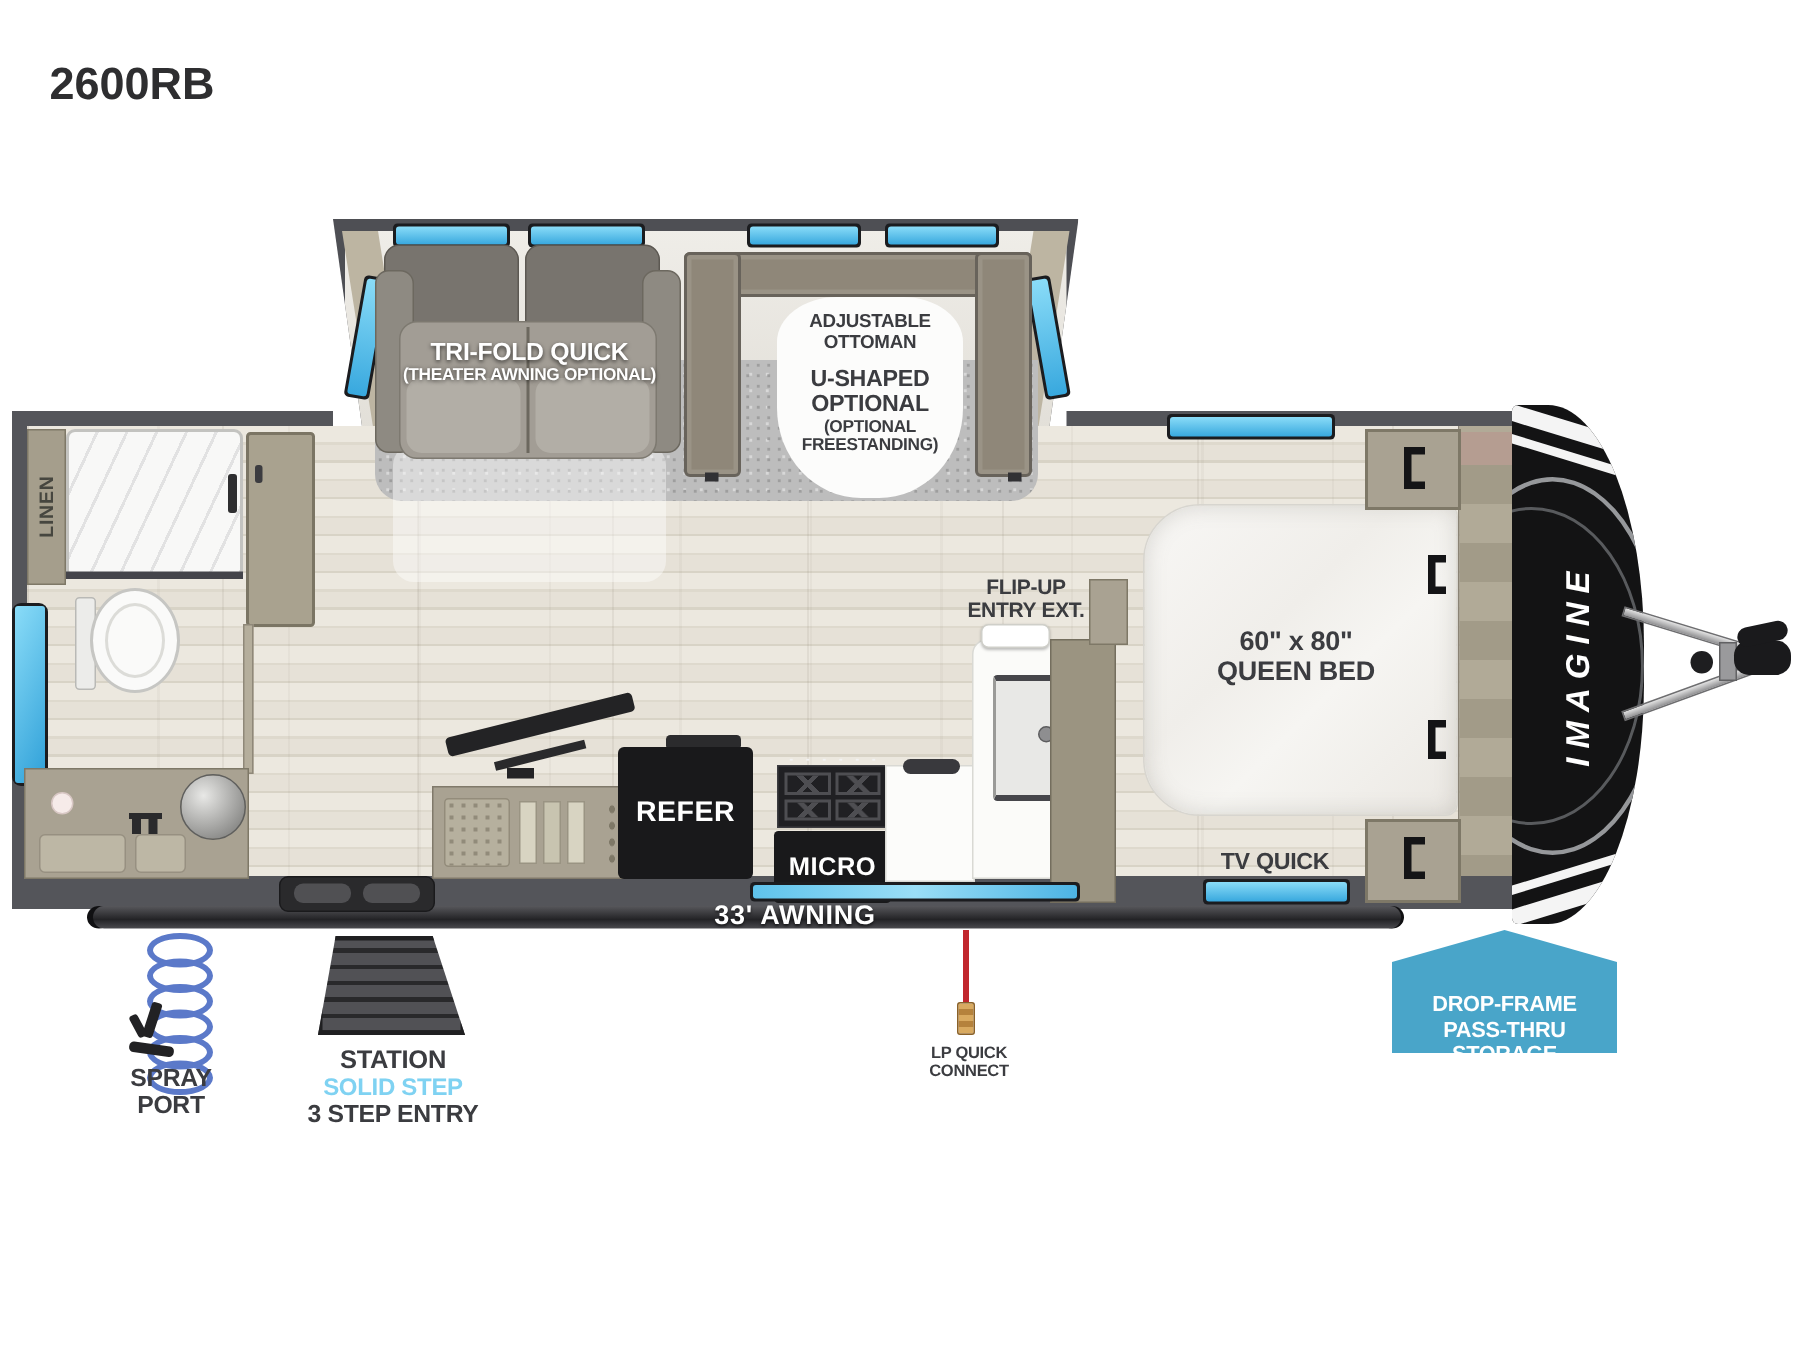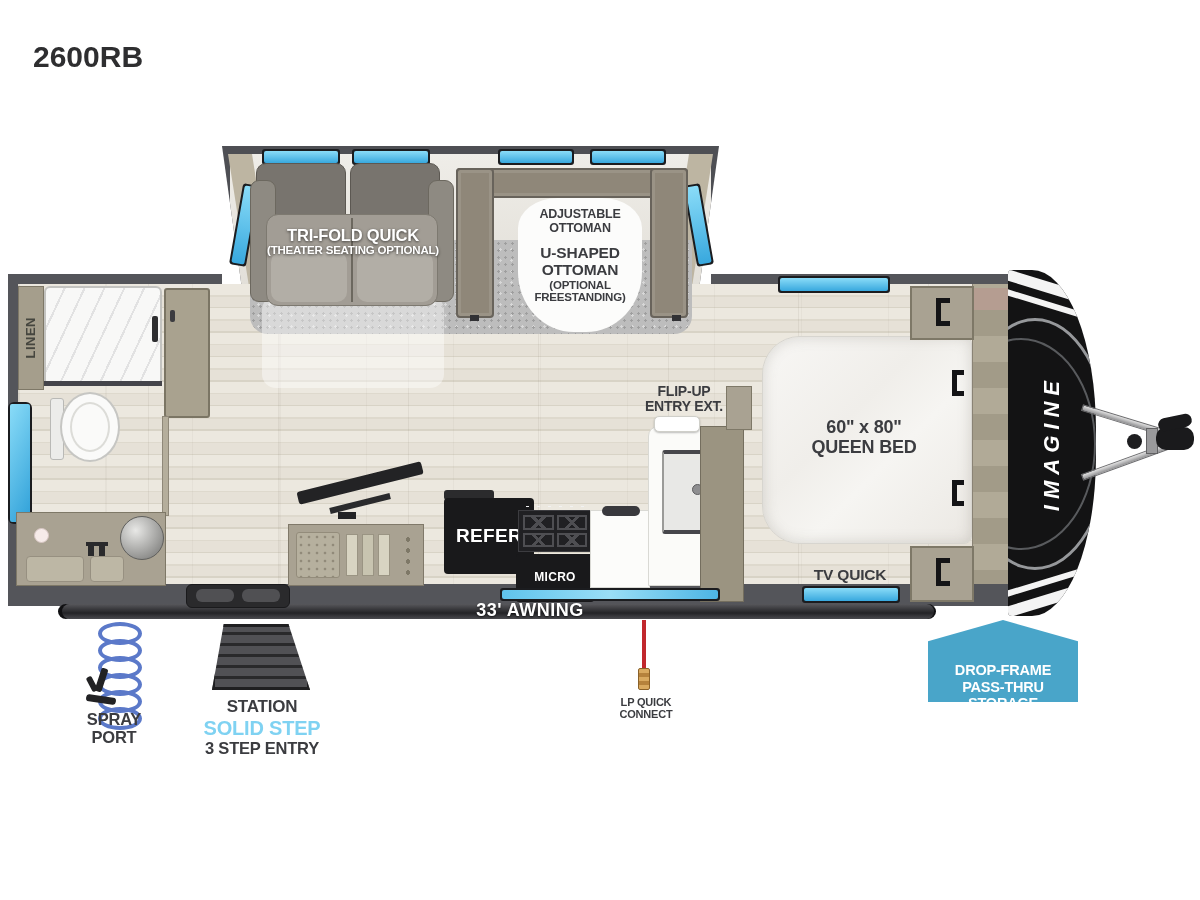--- a/index.html
+++ b/index.html
@@ -71,35 +71,35 @@
   <div class="abs" style="left:256px;top:163px;width:90px;height:62px;background:#78746e;border:1px solid #5c5852;border-radius:10px;"></div>
   <div class="abs" style="left:350px;top:163px;width:90px;height:62px;background:#78746e;border:1px solid #5c5852;border-radius:10px;"></div>
   <div class="abs" style="left:250px;top:180px;width:26px;height:122px;background:#8e8a82;border:1px solid #6c685f;border-radius:9px;"></div>
   <div class="abs" style="left:428px;top:180px;width:26px;height:122px;background:#8e8a82;border:1px solid #6c685f;border-radius:9px;"></div>
   <div class="abs" style="left:266px;top:214px;width:172px;height:92px;background:#a29d95;border:1px solid #7d7970;border-radius:12px;"></div>
   <div class="abs" style="left:351px;top:218px;width:2px;height:84px;background:#6c685f;"></div>
   <div class="abs" style="left:271px;top:252px;width:76px;height:50px;background:#b2aea6;border-radius:10px;"></div>
   <div class="abs" style="left:357px;top:252px;width:76px;height:50px;background:#b2aea6;border-radius:10px;"></div>
   <div class="abs" style="left:255px;top:226px;width:196px;text-shadow:0 1px 3px rgba(0,0,0,0.65);">
     <div class="lbl lbl-white" style="font-size:16.5px;">TRI-FOLD QUICK</div>
-    <div class="lbl lbl-white" style="font-size:11.5px;">(THEATER SEATING OPTIONAL)</div>
+    <div class="lbl lbl-white" style="font-size:11.5px;">(THEATER AWNING OPTIONAL)</div>
   </div>
 
   <div class="abs bench" style="left:456px;top:168px;width:232px;height:30px;"></div>
   <div class="abs bench" style="left:456px;top:168px;width:38px;height:150px;"></div>
   <div class="abs bench" style="left:650px;top:168px;width:38px;height:150px;"></div>
   <div class="abs" style="left:470px;top:315px;width:9px;height:6px;background:#313134;"></div>
   <div class="abs" style="left:672px;top:315px;width:9px;height:6px;background:#313134;"></div>
   <div class="abs" style="left:518px;top:198px;width:124px;height:134px;background:#fcfcfb;
               border-radius:40px 40px 56px 56px / 30px 30px 60px 60px;
               display:flex;flex-direction:column;align-items:center;padding-top:10px;">
     <div class="lbl" style="font-size:12.5px;">ADJUSTABLE
 OTTOMAN</div>
     <div class="lbl" style="font-size:15.5px;margin-top:8px;">U-SHAPED
-OTTOMAN</div>
+OPTIONAL</div>
     <div class="lbl" style="font-size:11.5px;margin-top:1px;">(OPTIONAL
 FREESTANDING)</div>
   </div>
 
   <div class="abs tan" style="left:18px;top:286px;width:26px;height:104px;background:#a59e8c;display:flex;align-items:center;justify-content:center;">
     <span class="lbl" style="writing-mode:vertical-rl;transform:rotate(180deg);font-size:13px;color:#46463f;letter-spacing:0.5px;">LINEN</span>
   </div>
   <div class="abs" style="left:44px;top:286px;width:118px;height:100px;background:#f8f8f7;border:2px solid #c3c3c0;border-radius:6px;
               background-image:repeating-linear-gradient(115deg,transparent 0 16px,rgba(110,110,118,0.16) 16px 18px);"></div>
   <div class="abs" style="left:44px;top:381px;width:118px;height:5px;background:#44444a;"></div>
@@ -128,34 +128,34 @@
               background-image:radial-gradient(rgba(115,108,92,0.55) 1.5px,transparent 1.6px);background-size:8px 8px;"></div>
   <div class="abs" style="left:346px;top:534px;width:12px;height:42px;background:#d8d4c2;border:1px solid #9a9483;"></div>
   <div class="abs" style="left:362px;top:534px;width:12px;height:42px;background:#c8c4b0;border:1px solid #9a9483;"></div>
   <div class="abs" style="left:378px;top:534px;width:12px;height:42px;background:#d8d4c2;border:1px solid #9a9483;"></div>
   <div class="abs" style="left:404px;top:534px;width:8px;height:44px;background-image:radial-gradient(#7e7867 1.8px,transparent 2px);background-size:8px 11px;"></div>
   <div class="abs" style="left:298px;top:492px;width:128px;height:13px;background:#232325;border-radius:3px;transform:rotate(-14deg);transform-origin:left center;"></div>
   <div class="abs" style="left:330px;top:508px;width:62px;height:6px;background:#2a2a2c;transform:rotate(-14deg);transform-origin:left center;"></div>
   <div class="abs" style="left:338px;top:512px;width:18px;height:7px;background:#232325;"></div>
 
   <div class="abs" style="left:444px;top:490px;width:50px;height:10px;background:#2b2b2d;border-radius:3px;"></div>
-  <div class="abs blackbox" style="left:444px;top:498px;width:90px;height:76px;border-radius:4px;">
+  <div class="abs blackbox" style="left:412px;top:498px;width:90px;height:88px;border-radius:4px;">
     <span class="lbl lbl-white" style="font-size:19px;letter-spacing:0.3px;">REFER</span>
   </div>
 
   <div class="abs" style="left:522px;top:504px;width:66px;height:5px;background-image:radial-gradient(#f2f2f2 1.2px,transparent 1.4px);background-size:11px 5px;"></div>
   <div class="abs" style="left:518px;top:510px;width:74px;height:42px;background:#202023;border:1px solid #3c3c40;display:grid;
               grid-template-columns:1fr 1fr;grid-template-rows:1fr 1fr;gap:3px;padding:4px;">
     <div style="border:2px solid #4e4e52;background:linear-gradient(45deg,transparent 44%,#4e4e52 44% 56%,transparent 56%),linear-gradient(-45deg,transparent 44%,#4e4e52 44% 56%,transparent 56%);"></div>
     <div style="border:2px solid #4e4e52;background:linear-gradient(45deg,transparent 44%,#4e4e52 44% 56%,transparent 56%),linear-gradient(-45deg,transparent 44%,#4e4e52 44% 56%,transparent 56%);"></div>
     <div style="border:2px solid #4e4e52;background:linear-gradient(45deg,transparent 44%,#4e4e52 44% 56%,transparent 56%),linear-gradient(-45deg,transparent 44%,#4e4e52 44% 56%,transparent 56%);"></div>
     <div style="border:2px solid #4e4e52;background:linear-gradient(45deg,transparent 44%,#4e4e52 44% 56%,transparent 56%),linear-gradient(-45deg,transparent 44%,#4e4e52 44% 56%,transparent 56%);"></div>
   </div>
   <div class="abs blackbox" style="left:516px;top:554px;width:78px;height:48px;border-radius:3px;">
-    <span class="lbl lbl-white" style="font-size:12px;letter-spacing:0.3px;">MICRO</span>
+    <span class="lbl lbl-white" style="font-size:17px;letter-spacing:0.3px;">MICRO</span>
   </div>
 
   <div class="abs" style="left:590px;top:510px;width:60px;height:78px;background:#fcfcfa;border:1px solid #d9d9d4;"></div>
   <div class="abs" style="left:602px;top:506px;width:38px;height:10px;background:#39393d;border-radius:5px;"></div>
   <div class="abs" style="left:648px;top:426px;width:88px;height:160px;background:#fbfbf9;border:1px solid #d9d9d4;border-radius:10px 10px 0 0;"></div>
   <div class="abs" style="left:654px;top:416px;width:46px;height:16px;background:#ffffff;border:1px solid #cfcfc9;border-radius:5px;box-shadow:0 1px 2px rgba(0,0,0,0.25);"></div>
   <div class="abs" style="left:662px;top:450px;width:42px;height:84px;background:#e8e8e6;border:2px solid #9a9a98;border-top:4px solid #46464b;border-bottom:4px solid #46464b;border-radius:3px;"></div>
   <div class="abs" style="left:692px;top:484px;width:11px;height:11px;border-radius:50%;background:#8e8e90;border:1px solid #5c5c5e;"></div>
   <div class="abs" style="left:700px;top:426px;width:44px;height:176px;background:#9b9481;border:1px solid #746e5e;"></div>
   <div class="abs tan" style="left:726px;top:386px;width:26px;height:44px;"></div>
@@ -214,21 +214,21 @@
   <div class="abs" style="left:62px;top:604px;width:872px;height:15px;border-radius:8px;background:linear-gradient(180deg,#57575b,#232326 60%,#4a4a4e);"></div>
   <div class="abs lbl lbl-white" style="left:430px;top:601px;width:200px;font-size:18px;letter-spacing:0.5px;text-shadow:0 1px 2px rgba(0,0,0,0.6);">33' AWNING</div>
 
   <div class="abs" style="left:186px;top:584px;width:104px;height:24px;background:#2a2a2c;border:1px solid #1a1a1c;border-radius:6px;"></div>
   <div class="abs" style="left:196px;top:589px;width:38px;height:13px;background:#505053;border-radius:6px;"></div>
   <div class="abs" style="left:242px;top:589px;width:38px;height:13px;background:#505053;border-radius:6px;"></div>
   <div class="abs" style="left:212px;top:624px;width:98px;height:66px;clip-path:polygon(12% 0,78% 0,100% 100%,0 100%);
               background:repeating-linear-gradient(180deg,#515155 0 8px,#29292b 8px 11px);box-shadow:inset 0 0 0 3px #1f1f21;"></div>
   <div class="abs" style="left:200px;top:698px;width:124px;">
     <div class="lbl" style="font-size:17px;">STATION</div>
-    <div class="lbl" style="font-size:20px;color:#7fd2f2;">SOLID STEP</div>
+    <div class="lbl" style="font-size:16px;color:#7fd2f2;">SOLID STEP</div>
     <div class="lbl" style="font-size:16.5px;">3 STEP ENTRY</div>
   </div>
 
   <div class="abs" style="left:98px;top:622px;width:44px;">
     <div class="coil-ring" style="margin-top:0;"></div>
     <div class="coil-ring"></div>
     <div class="coil-ring"></div>
     <div class="coil-ring"></div>
     <div class="coil-ring"></div>
     <div class="coil-ring"></div>

